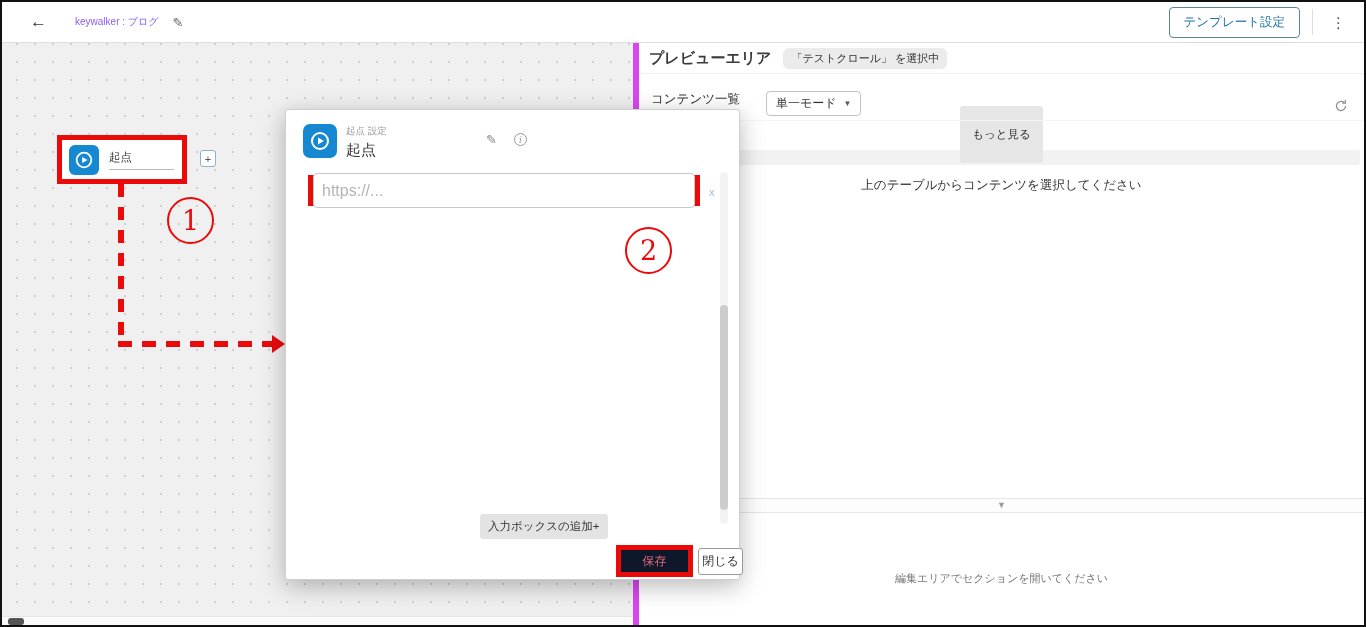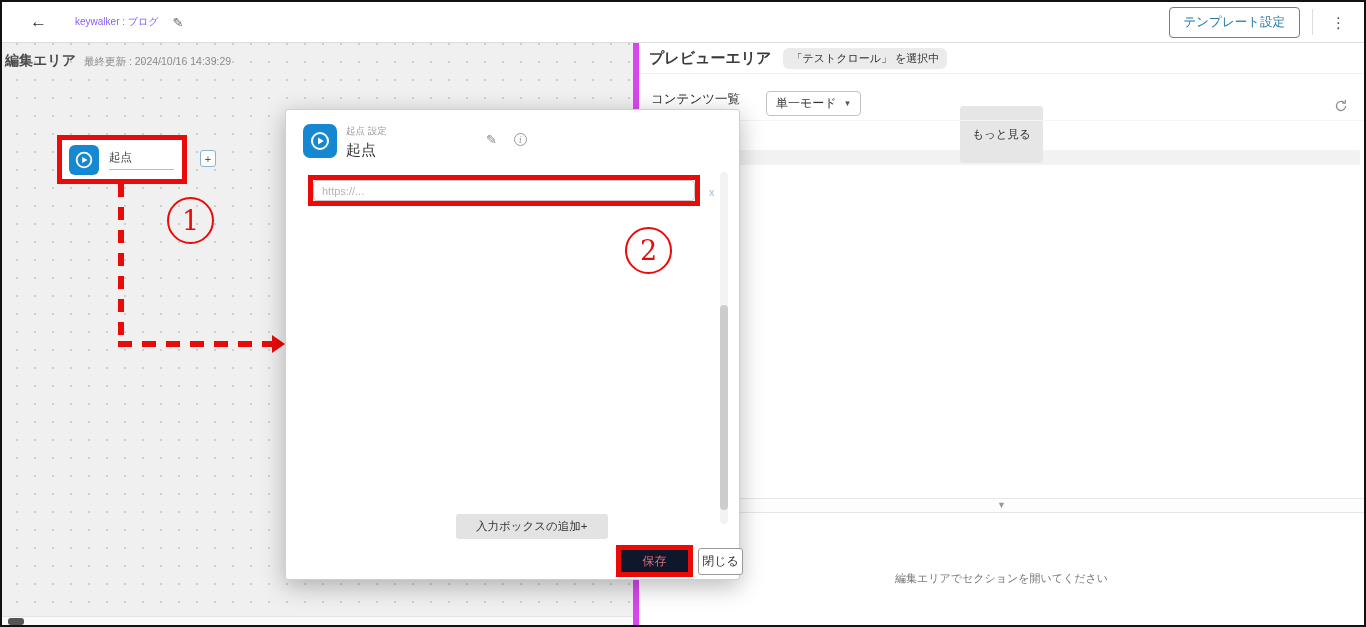--- a/index.html
+++ b/index.html
@@ -67,30 +67,30 @@
   .modal { position: absolute; left: 283px; top: 107px; width: 455px; height: 471px; background: #fff; border: 1px solid #cfcfcf; border-radius: 3px; box-shadow: 0 6px 24px rgba(0,0,0,0.28); z-index: 4; }
   .modal-head { position: absolute; left: 17px; top: 14px; display: flex; }
   .modal-icon { width: 34px; height: 34px; background: #1688d2; border-radius: 7px; display: flex; align-items: center; justify-content: center; }
   .modal-titles { margin-left: 9px; padding-top: 1px; }
   .modal-subtitle { font-size: 9.5px; color: #999; }
   .modal-title { font-size: 15px; color: #333; margin-top: 3px; }
   .head-edit { position: absolute; left: 200px; top: 22px; font-size: 13px; color: #888; cursor: pointer; }
   .head-info { position: absolute; left: 228px; top: 23px; width: 13px; height: 13px; border: 1px solid #999; border-radius: 50%; color: #999; font-size: 9px; display: flex; align-items: center; justify-content: center; font-family: "DejaVu Serif", serif; font-style: italic; cursor: pointer; }
 
   .input-redbox { position: absolute; left: 22px; top: 65px; width: 392px; height: 31px; border: 5px solid #ea0a0a; background: #fff; display: flex; align-items: center; z-index: 2; }
-  .url-input { width: 100%; height: 21px; border: 1px solid #c9c9c9; border-radius: 4px; font-size: 11px; color: #333; padding: 0 8px; outline: none; font-family: inherit; }
+  .url-input { width: 100%; height: 35px; border: 1px solid #c9c9c9; border-radius: 4px; font-size: 16px; color: #333; padding: 0 8px; outline: none; font-family: inherit; }
   .url-input::placeholder { color: #b4b4b4; }
   .input-remove { position: absolute; left: 419px; top: 74px; font-size: 11px; color: #a3bcd2; cursor: pointer; padding: 2px 4px; }
 
   .ann-2 { left: 339px; top: 117px; width: 47px; height: 47px; position: absolute; z-index: 6; }
 
   .modal-vtrack { position: absolute; right: 11px; top: 62px; width: 8px; height: 352px; background: #f3f3f3; border-radius: 4px; }
   .modal-vthumb { position: absolute; right: 11px; top: 195px; width: 8px; height: 205px; background: #cccccc; border-radius: 4px; }
 
-  .add-input-btn { position: absolute; left: 170px; top: 404px; background: #e3e3e3; border: none; border-radius: 3px; color: #333; font-size: 11.5px; padding: 5px 20px; cursor: pointer; font-family: inherit; }
+  .add-input-btn { position: absolute; left: 194px; top: 404px; background: #e3e3e3; border: none; border-radius: 3px; color: #333; font-size: 11.5px; padding: 5px 8px; cursor: pointer; font-family: inherit; }
 
   .save-redbox { position: absolute; left: 330px; top: 435px; width: 77px; height: 32px; border: 5px solid #ea0a0a; background: #0f172a; display: flex; align-items: center; justify-content: center; }
   .save-btn { background: transparent; border: none; color: #e26a7c; font-size: 12px; cursor: pointer; font-family: inherit; }
   .close-btn { position: absolute; left: 412px; top: 438px; width: 45px; height: 27px; background: #fff; border: 1px solid #9a9a9a; border-radius: 3px; color: #333; font-size: 12px; cursor: pointer; font-family: inherit; }
 </style>
 </head>
 <body>
 
 <div class="frame">
 
@@ -99,24 +99,20 @@
     <span class="app-title">keywalker : ブログ</span>
     <span class="title-edit">✎</span>
     <div class="topbar-right">
       <button class="tpl-btn">テンプレート設定</button>
       <div class="topbar-div"></div>
       <span class="kebab">⋮</span>
     </div>
   </div>
 
   <div class="canvas">
-    <div class="canvas-header">
-      <span class="canvas-title">編集エリア</span>
-      <span class="canvas-updated">最終更新 : 2024/10/16 14:39:29</span>
-    </div>
 
     <div class="node-redbox">
       <div class="node-card">
         <div class="node-icon">
           <svg width="22" height="22" viewBox="0 0 24 24">
             <circle cx="12" cy="12" r="8" fill="none" stroke="#fff" stroke-width="2"></circle>
             <path d="M10 8.6v6.8l5.8-3.4z" fill="#fff"></path>
           </svg>
         </div>
         <div class="node-label-wrap">
@@ -152,20 +148,21 @@
         <svg width="14" height="14" viewBox="0 0 16 16">
           <path d="M13.2 8a5.2 5.2 0 1 1-1.6-3.75" fill="none" stroke="#8a8a8a" stroke-width="1.4"></path>
           <path d="M12.9 1.2v3.4H9.5" fill="none" stroke="#8a8a8a" stroke-width="1.4"></path>
         </svg>
       </span>
     </div>
     <div class="pv-row3">
       <button class="more-btn">もっと見る</button>
     </div>
     <div class="tbl-header"></div>
+    <div class="pv-msg1">上のテーブルからコンテンツを選択してください</div>
 
     <div class="pv-collapse">
       <span class="collapse-tri">▼</span>
     </div>
     <div class="pv-msg2">編集エリアでセクションを開いてください</div>
   </div>
 
   <div class="modal">
     <div class="modal-head">
       <div class="modal-icon">

